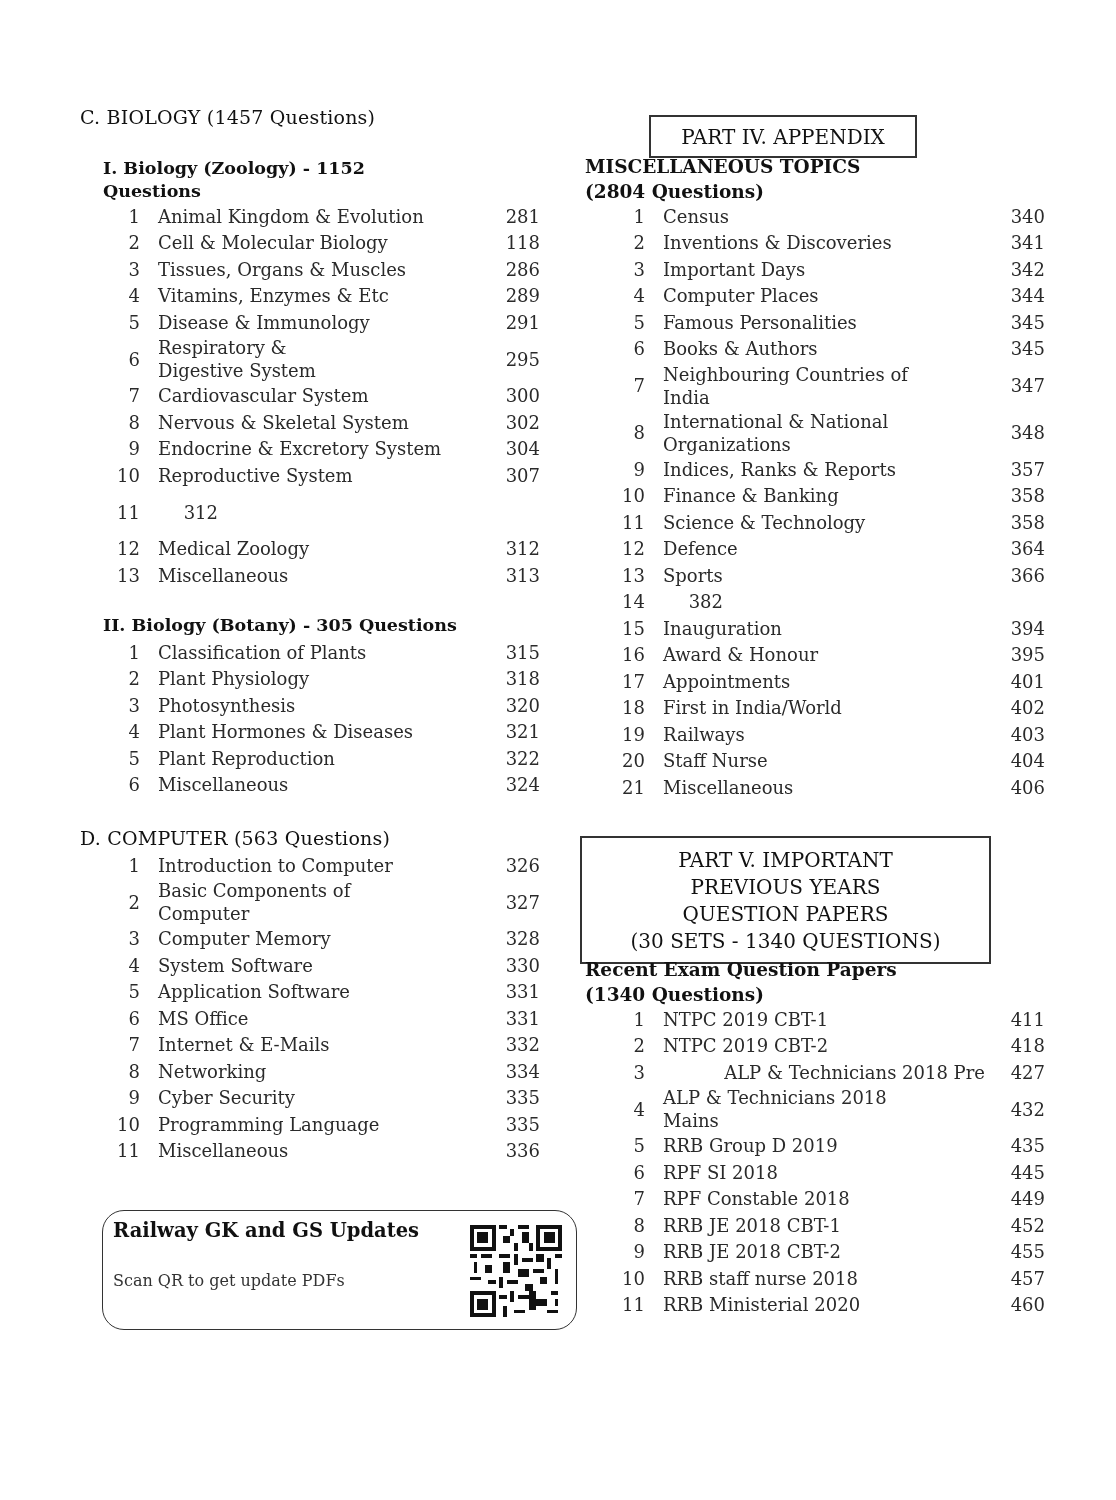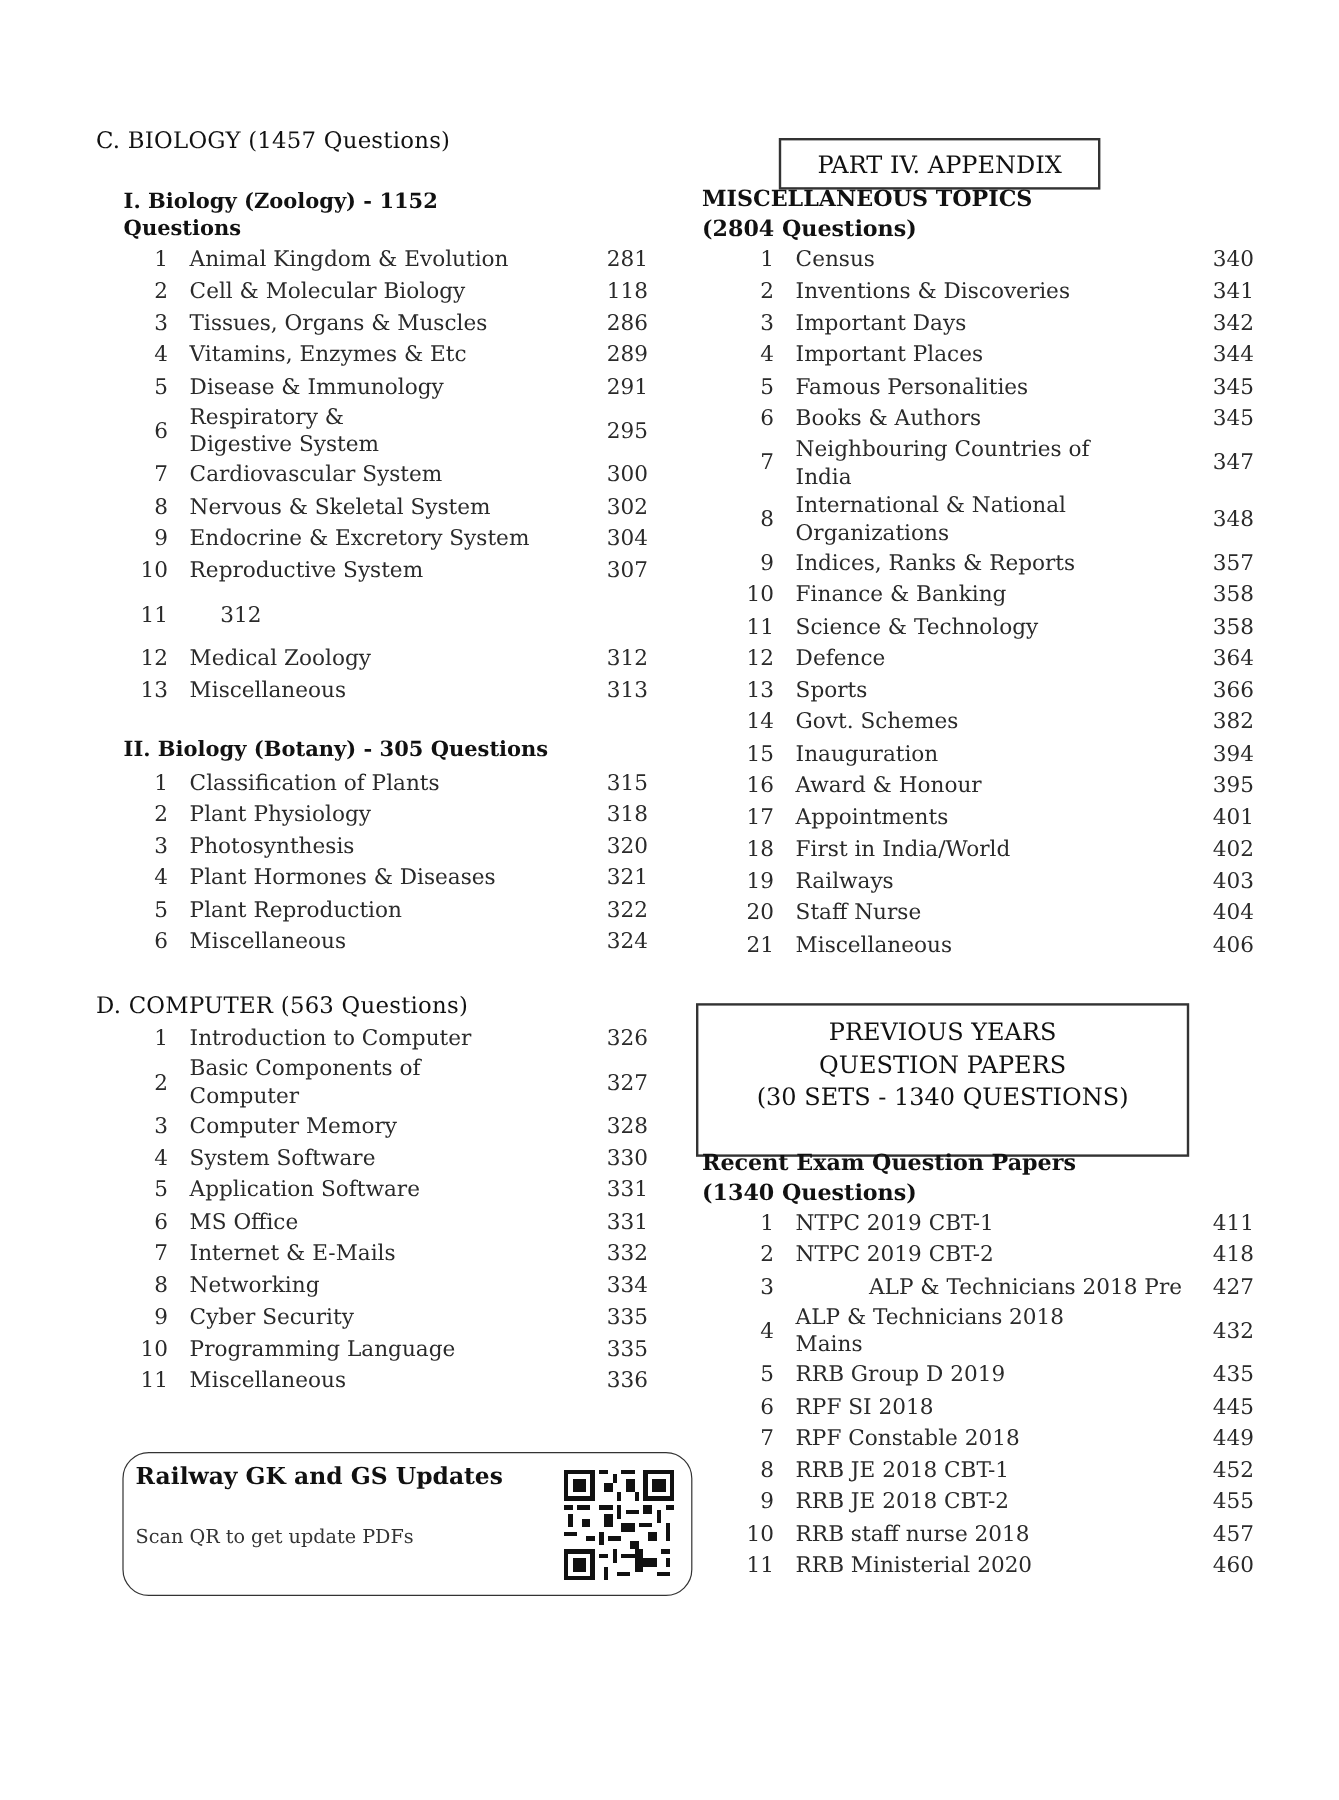--- a/index.html
+++ b/index.html
@@ -288,21 +288,21 @@
         <span class="title">Inventions &amp; Discoveries</span>
         <span class="page">341</span>
       </div>
     <div class="toc-row">
         <span class="num">3</span>
         <span class="title">Important Days</span>
         <span class="page">342</span>
       </div>
     <div class="toc-row">
         <span class="num">4</span>
-        <span class="title">Important Places</span>
+        <span class="title">Computer Places</span>
         <span class="page">344</span>
       </div>
     <div class="toc-row">
         <span class="num">5</span>
         <span class="title">Famous Personalities</span>
         <span class="page">345</span>
       </div>
     <div class="toc-row">
         <span class="num">6</span>
         <span class="title">Books &amp; Authors</span>
@@ -338,21 +338,20 @@
         <span class="title">Defence</span>
         <span class="page">364</span>
       </div>
     <div class="toc-row">
         <span class="num">13</span>
         <span class="title">Sports</span>
         <span class="page">366</span>
       </div>
     <div class="toc-row">
         <span class="num">14</span>
-        <span class="title">Govt. Schemes</span>
         <span class="page">382</span>
       </div>
     <div class="toc-row">
         <span class="num">15</span>
         <span class="title">Inauguration</span>
         <span class="page">394</span>
       </div>
     <div class="toc-row">
         <span class="num">16</span>
         <span class="title">Award &amp; Honour</span>
@@ -379,20 +378,21 @@
         <span class="page">404</span>
       </div>
     <div class="toc-row">
         <span class="num">21</span>
         <span class="title">Miscellaneous</span>
         <span class="page">406</span>
       </div>
   </div>
 
   <div class="boxed-title" style="left:0; top:818px; width:411px; height:128px; font-size:20px; line-height:27px; padding-top:9px;">
+    <div>PART V. IMPORTANT</div>
     <div>PREVIOUS YEARS</div>
     <div>QUESTION PAPERS</div>
     <div>(30 SETS - 1340 QUESTIONS)</div>
   </div>
 
   <div class="sub-title" style="left:5px; top:957px; font-size:18.5px; line-height:25px;">
     <div>Recent Exam Question Papers</div>
     <div>(1340 Questions)</div>
   </div>
 

